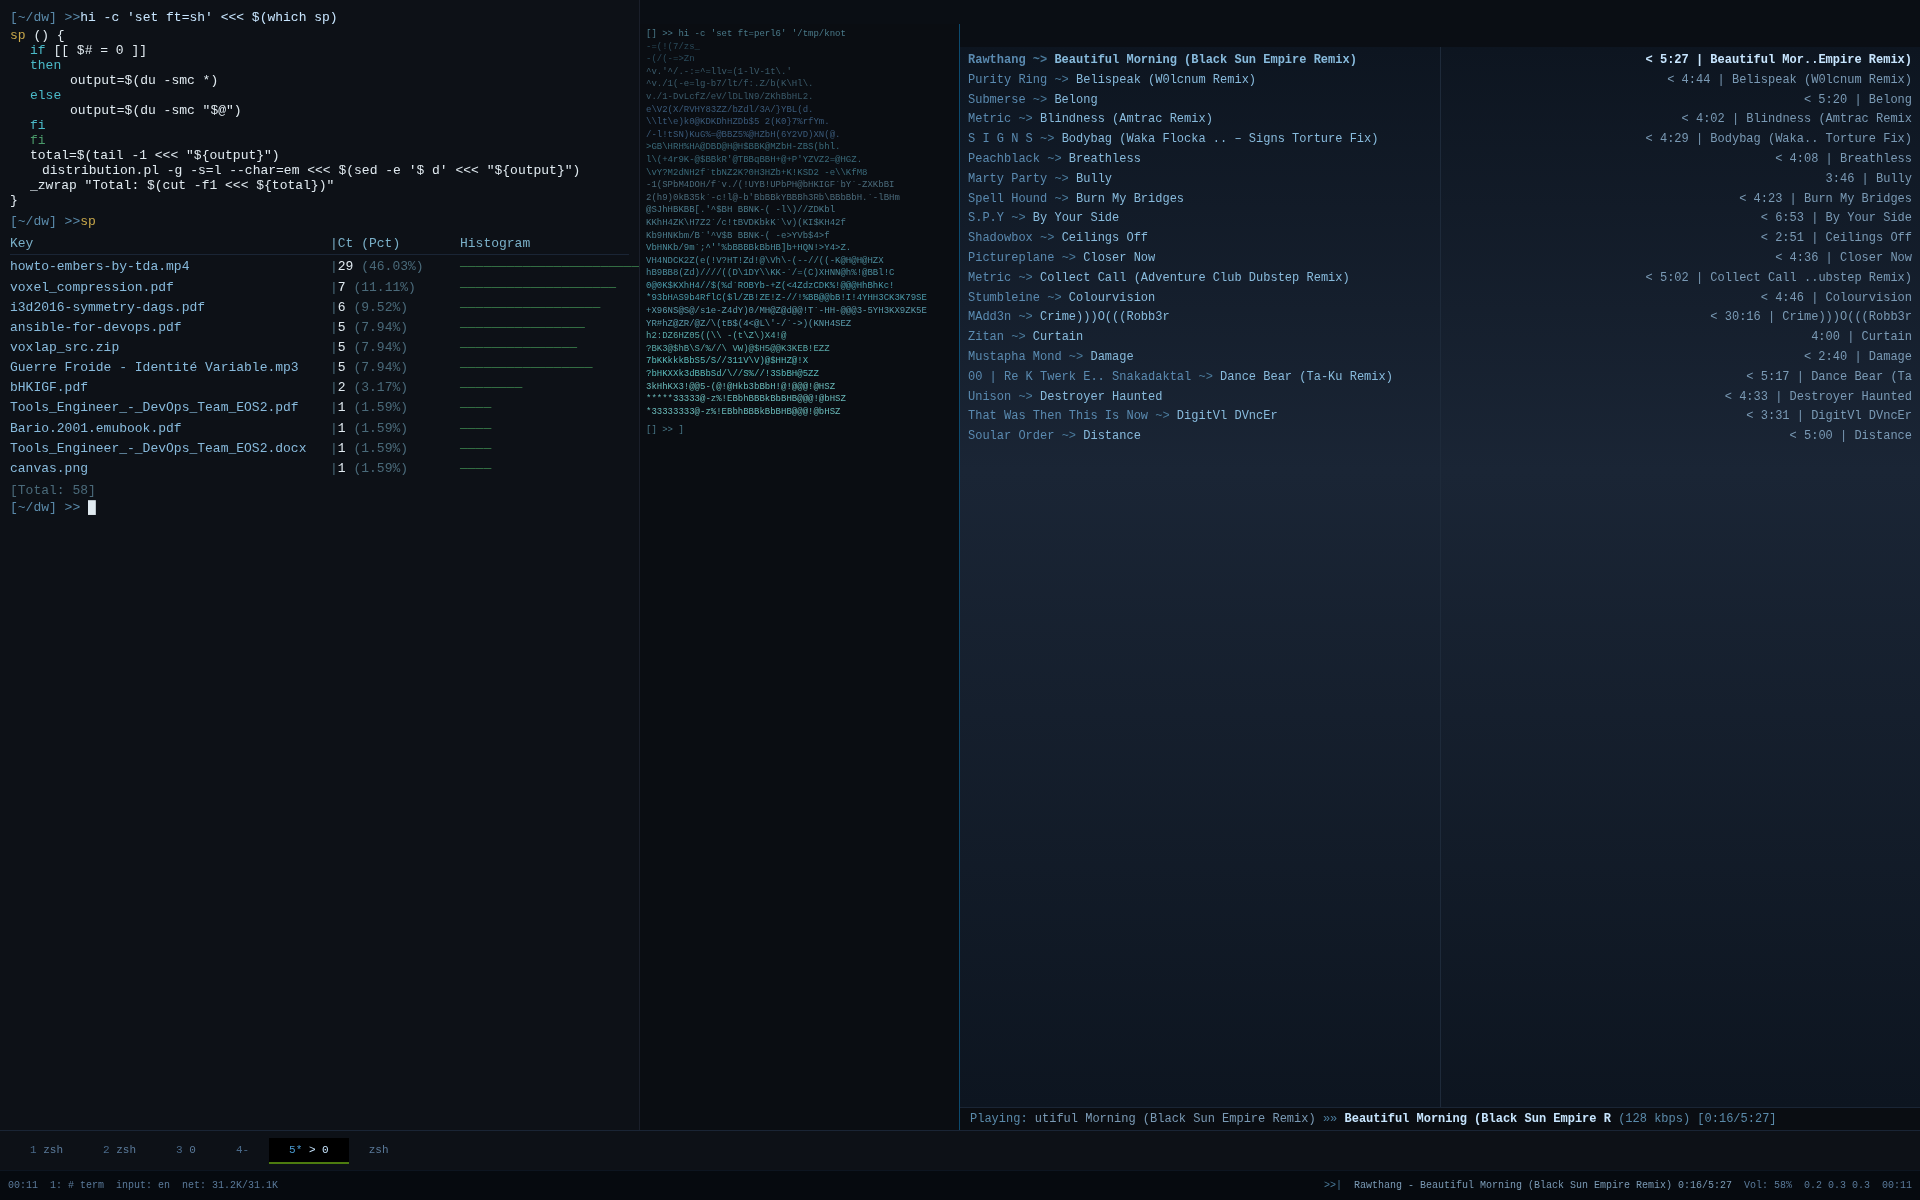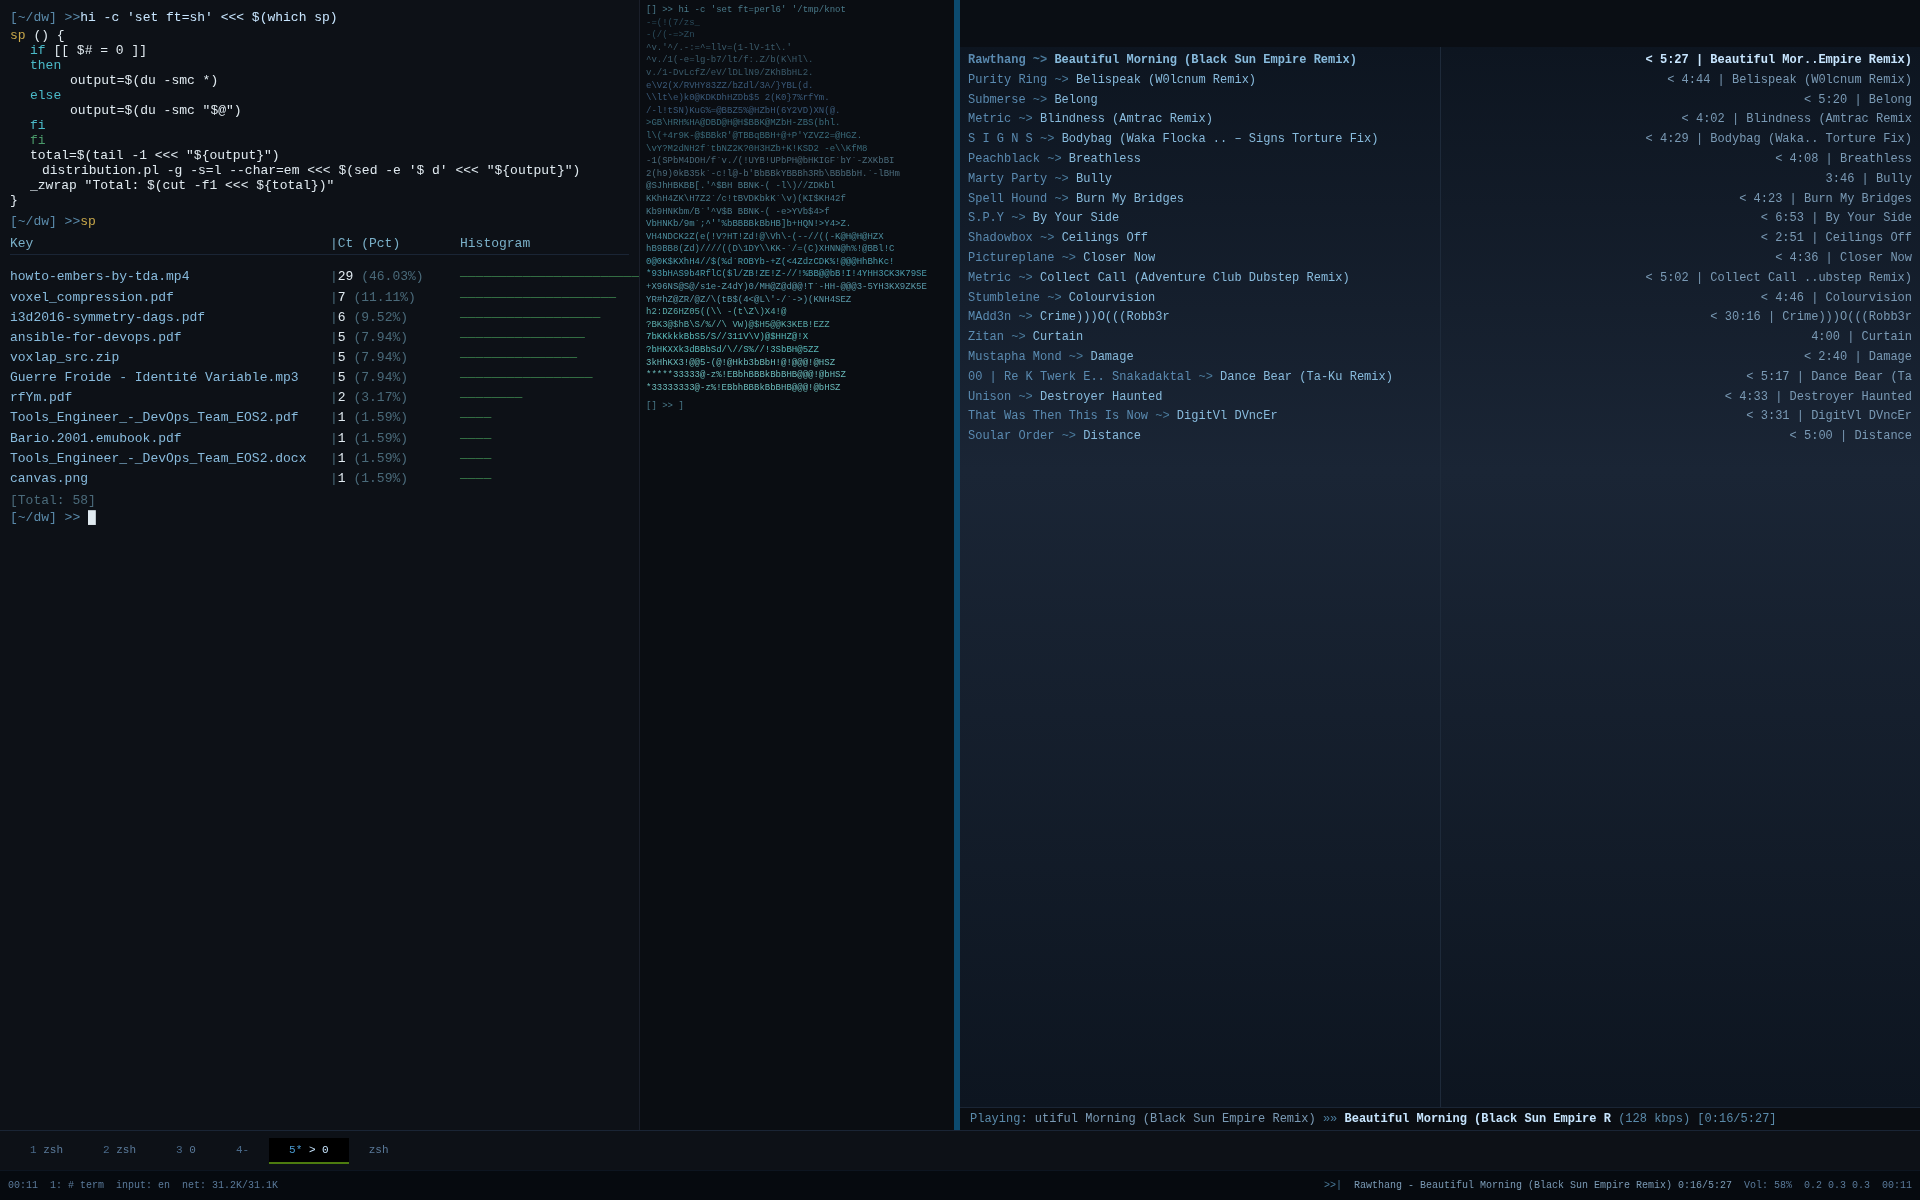--- a/index.html
+++ b/index.html
@@ -37,23 +37,24 @@
       overflow: hidden;
       border-right: 1px solid #1a1f2a;
     }
 
     
     .right-terminal {
       flex: 0 0 320px;
       background: #0a0d12;
       padding: 4px 6px;
       overflow: hidden;
-      border-right: 6px solid #0c4a6e;
+      border-right: 1px solid #0c4a6e;
       font-size: 10px;
       color: #8a9bb0;
+      margin-top: 24px;
     }
 
     
     .music-area {
       flex: 1;
       display: flex;
       flex-direction: column;
       background: #0a0e14;
     }
 
@@ -251,21 +252,21 @@
           <div><span style="margin-left:20px" class="t-white">_zwrap "Total: $(cut -f1 &lt;&lt;&lt; ${total})"</span></div>
           <div><span class="t-white">}</span></div>
         </div>
 
         <div class="sp-row" style="margin-top:4px">
           <span class="t-prompt">[~/dw] &gt;&gt; </span>
             <span class="t-yellow">sp</span>
         </div>
 
         <div style="margin-top:2px">
-          <div class="sp-row" style="color:#7ab0c8; border-bottom: 1px solid #1a2535; margin-bottom:12px">
+          <div class="sp-row" style="color:#7ab0c8; border-bottom: 1px solid #1a2535; margin-bottom:2px">
             <span class="sp-key" style="color:#7ab0c8">Key</span>
             <span class="sp-ct" style="color:#7ab0c8">|Ct (Pct)</span>
             <span class="sp-hist" style="color:#7ab0c8">Histogram</span>
           </div>
 
           <div class="sp-row">
             <span class="sp-key t-cyan">howto-embers-by-tda.mp4</span>
             <span class="sp-ct"><span class="t-dim">|</span><span class="t-white">29 </span><span class="t-dim">(46.03%)</span></span>
             <span class="sp-hist">——————————————————————————————————————————————————————————————————————————————————————————————</span>
           </div>
@@ -288,21 +289,21 @@
             <span class="sp-key t-cyan">voxlap_src.zip</span>
             <span class="sp-ct"><span class="t-dim">|</span><span class="t-white">5 </span><span class="t-dim">(7.94%)</span></span>
             <span class="sp-hist">———————————————</span>
           </div>
           <div class="sp-row">
             <span class="sp-key t-cyan">Guerre Froide - Identité Variable.mp3</span>
             <span class="sp-ct"><span class="t-dim">|</span><span class="t-white">5 </span><span class="t-dim">(7.94%)</span></span>
             <span class="sp-hist">—————————————————</span>
           </div>
           <div class="sp-row">
-            <span class="sp-key t-cyan">rfYm.pdf</span>
+            <span class="sp-key t-cyan">bHKIGF.pdf</span>
             <span class="sp-ct"><span class="t-dim">|</span><span class="t-white">2 </span><span class="t-dim">(3.17%)</span></span>
             <span class="sp-hist">————————</span>
           </div>
           <div class="sp-row">
             <span class="sp-key t-cyan">Tools_Engineer_-_DevOps_Team_EOS2.pdf</span>
             <span class="sp-ct"><span class="t-dim">|</span><span class="t-white">1 </span><span class="t-dim">(1.59%)</span></span>
             <span class="sp-hist">————</span>
           </div>
           <div class="sp-row">
             <span class="sp-key t-cyan">Bario.2001.emubook.pdf</span>

